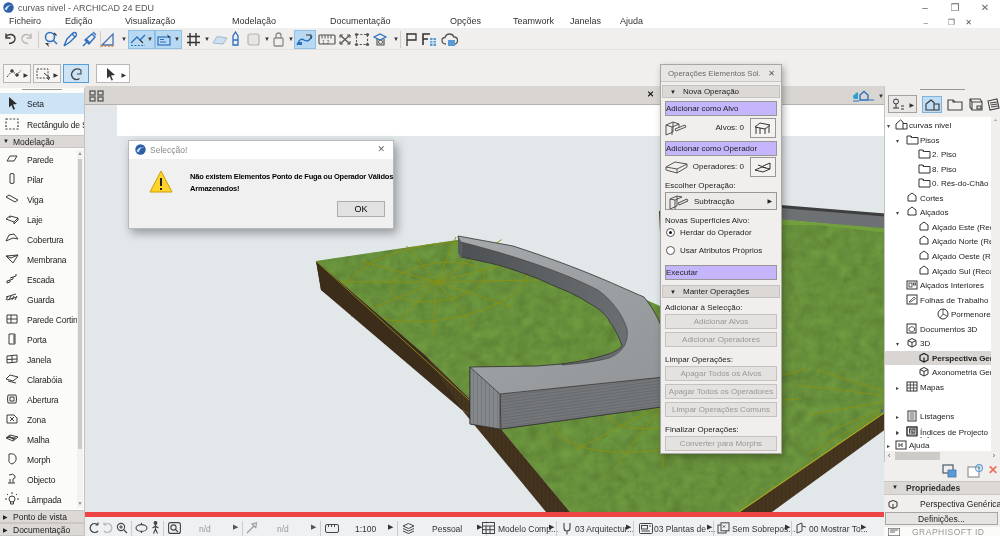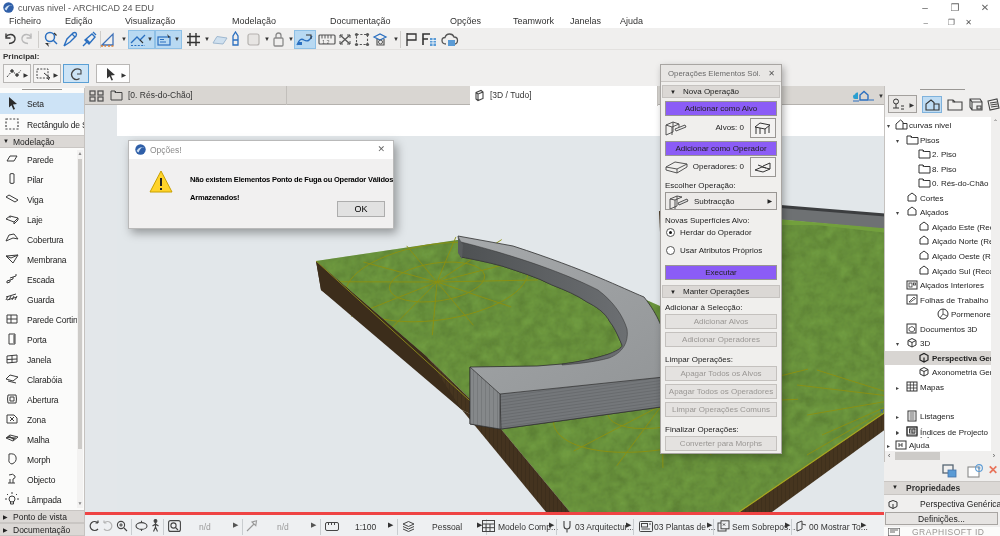--- a/index.html
+++ b/index.html
@@ -30,30 +30,30 @@
 .srow .lbl{position:absolute;left:27px;top:6px;white-space:nowrap;letter-spacing:-0.15px;}
 .shead{position:absolute;left:0;width:84px;height:13px;background:#dbd8d5;border-top:1px solid #c9c6c3;border-bottom:1px solid #c9c6c3;font-size:8.5px;color:#222;padding:1px 0 0 13px;}
 
 #viewport{left:85px;top:105px;width:799px;height:407px;background:#e3e7ea;}
 
 #dialog{left:128px;top:140px;width:266px;height:89px;background:#f1f0f0;border:1px solid #b9b9b9;box-shadow:3px 4px 9px rgba(0,0,0,.35);}
 #dialog .dtitle{position:absolute;left:0;top:0;width:100%;height:18px;background:#fff;}
 
 #palette{left:660px;top:64px;width:122px;height:390px;background:#f0efed;border:1px solid #a8a5a2;box-shadow:2px 3px 7px rgba(0,0,0,.3);font-size:8px;color:#222;}
 .phead{position:absolute;left:1px;width:118px;height:13px;background:#dbd8d5;border:1px solid #c6c3c0;font-size:8px;padding:1px 0 0 20px;}
-.pbtn{position:absolute;left:4px;width:112px;height:15px;background:#8b5cf6;border:1px solid #999693;text-align:center;padding-top:2px;white-space:nowrap;overflow:hidden;font-size:8px;}
+.pbtn{position:absolute;left:4px;width:112px;height:15px;background:#c4b5fd;border:1px solid #999693;padding-top:2px;white-space:nowrap;overflow:hidden;font-size:8px;}
 .pbtnd{position:absolute;left:4px;width:112px;height:15px;background:#e4e2e0;border:1px solid #c4c1be;text-align:center;padding-top:2px;color:#9a9794;white-space:nowrap;overflow:hidden;font-size:8px;}
 .plbl{position:absolute;left:4px;white-space:nowrap;}
 
 #navigator{left:884px;top:86px;width:116px;height:450px;background:#f0efee;border-left:1px solid #c5c2bf;}
 #navtree{position:absolute;left:0;top:31px;width:114px;height:343px;background:#ffffff;font-size:8px;color:#222;overflow:hidden;}
 .trow{position:absolute;left:0;width:114px;height:14px;white-space:nowrap;overflow:hidden;}
 .trow .tl{position:absolute;top:3px;}
 
-#bottombar{left:85px;top:512px;width:799px;height:24px;background:#eef0f2;border-top:3px solid #ef4444;font-size:8.5px;color:#555;}
+#bottombar{left:85px;top:512px;width:799px;height:24px;background:#eef0f2;border-top:5px solid #ef4444;font-size:8.5px;color:#555;}
 .bsep{position:absolute;top:4px;width:1px;height:16px;background:#c9cdd0;}
 
 #navbottom{left:884px;top:462px;width:116px;height:74px;background:#f0efee;font-size:9px;color:#222;}
 svg{display:block;}
 .icon{position:absolute;}
 </style>
 </head>
 <body>
 <div id="app">
 
@@ -182,23 +182,20 @@
         <path d="M2 13 L2 2 L9 2 M2 7 L7 7" fill="none" stroke="#333" stroke-width="1.6"></path>
         <rect x="9" y="6" width="6" height="8" fill="#5b9bd5"></rect>
         <path d="M9 8.5 L15 8.5 M9 11 L15 11 M12 6 L12 14" stroke="#fff" stroke-width="0.8"></path>
       </svg>
 <svg style="position:absolute;left:441px;top:4px;" width="18" height="15" viewBox="0 0 18 15">
         <path d="M5 12 Q1 12 1 8.5 Q1 5.5 4 5.5 Q5 2 8.5 2 Q12 2 13 5 Q16.5 5 16.5 8.5 Q16.5 12 13 12" fill="none" stroke="#555" stroke-width="1.3"></path>
         <rect x="7" y="8" width="7" height="6" fill="#5b9bd5"></rect>
       </svg>
     </div>
 
-  <div id="principal" class="abs">
-      <span style="position:absolute;left:3px;top:2px">Principal:</span>
-    </div>
 
   <div id="toolrow2" class="abs">
       <div class="tbtn" style="left:3px;width:28px">
         <svg style="position:absolute;left:2px;top:3px" width="16" height="12" viewBox="0 0 16 12" fill="none" stroke="#444" stroke-width="1">
           <path d="M1 9 L6 3 L11 7 L15 2" stroke-dasharray="2 1.3"></path>
           <circle cx="6" cy="3" r="1.3" fill="#444"></circle>
           <circle cx="11" cy="7" r="1.3" fill="#444"></circle>
         </svg>
         <span style="position:absolute;right:2px;top:6px;font-size:6px;color:#333">▶</span>
       </div>
@@ -223,27 +220,20 @@
       </div>
     </div>
 
   <div id="tabbar" class="abs">
     <svg style="position:absolute;left:4px;top:4px" width="17" height="12" viewBox="0 0 17 12" fill="none" stroke="#555" stroke-width="1.3">
         <rect x="1" y="1" width="5" height="4"></rect>
         <rect x="9" y="1" width="5" height="4"></rect>
         <rect x="1" y="7" width="5" height="4"></rect>
         <rect x="9" y="7" width="5" height="4"></rect>
       </svg>
-    <div class="tab" style="left:23px;width:179px"><svg style="position:absolute;left:2px;top:3px" width="15" height="12" viewBox="0 0 15 12" fill="none" stroke="#444" stroke-width="1">
-          <path d="M1 11 L1 2 L5 2 L6.5 3.5 L12 3.5 L12 11 Z"></path>
-          <path d="M5 2 L5 3.5 L6.5 3.5"></path>
-        </svg>[0. Rés-do-Chão]</div>
-    <div class="tab" style="left:385px;width:188px;background:#fff;border-right:1px solid #c2bfbb;height:20px;z-index:2"><svg style="position:absolute;left:3px;top:3px" width="13" height="13" viewBox="0 0 13 13" fill="none" stroke="#444" stroke-width="1.1">
-          <path d="M3 3.5 L8 1.5 L10 3 L10 9.5 L5 11.5 L3 10 Z M3 3.5 L5 5 L5 11.5 M5 5 L10 3"></path>
-        </svg>[3D / Tudo]</div>
     <span style="position:absolute;left:562px;top:3px;color:#111;font-weight:bold">✕</span>
     <svg style="position:absolute;left:768px;top:3px" width="24" height="13" viewBox="0 0 24 13">
         <path d="M2 10 Q0 10 0 7.5 Q0 5.5 2 5.5 Q2.5 3 5 3.5 L5 10 Z" fill="#2a9fd0"></path>
         <path d="M7 11 L7 6 L11 2.5 L15 6 L15 11 Z" fill="none" stroke="#2a6fc0" stroke-width="1.4"></path>
         <path d="M0 12 L6 12 M16 11 L21 11" stroke="#2a6fc0" stroke-width="1"></path>
       </svg>
     <span style="position:absolute;left:793px;top:7px;font-size:6px;color:#333">▼</span>
   </div>
 
   <div id="sidebar" class="abs">
@@ -544,28 +534,28 @@
 <span class="plbl" style="top:360px">Finalizar Operações:</span>
 <div class="pbtnd" style="top:371px">Converter para Morphs</div>
     </div>
 
   <div id="dialog" class="abs">
     <div class="dtitle"></div>
     <svg class="icon" style="left:6px;top:3px" width="11" height="11" viewBox="0 0 11 11">
         <circle cx="5.5" cy="5.5" r="5.2" fill="#2f5fa8"></circle>
         <path d="M1.5 7 Q4 2 9.5 3.5 Q6 2.5 3.5 8.5 Z" fill="#cfe0f2"></path>
       </svg>
-    <span style="position:absolute;left:21px;top:4px;color:#8a8a8a;font-size:8.5px">Opções!</span>
+    <span style="position:absolute;left:21px;top:4px;color:#8a8a8a;font-size:8.5px">Selecção!</span>
     <span style="position:absolute;right:8px;top:3px;color:#666;font-size:9px">✕</span>
     <svg class="icon" style="left:20px;top:29px" width="24" height="23" viewBox="0 0 24 23">
       <path d="M12 1 L23 22 L1 22 Z" fill="#ffd32a" stroke="#c8a000" stroke-width="1"></path>
       <rect x="11" y="8" width="2" height="8" fill="#222"></rect>
         <rect x="11" y="18" width="2" height="2" fill="#222"></rect>
     </svg>
-    <div id="dmsg" style="position:absolute;left:61px;top:30px;width:210px;font-size:7.5px;font-weight:bold;color:#000;line-height:18px;white-space:nowrap;letter-spacing:-0.2px">Não existem Elementos Ponto de Fuga ou Operador Válidos<br>Armazenados!</div>
+    <div id="dmsg" style="position:absolute;left:61px;top:30px;width:210px;font-size:7.5px;font-weight:bold;color:#000;line-height:12px;white-space:nowrap;letter-spacing:-0.2px">Não existem Elementos Ponto de Fuga ou Operador Válidos<br>Armazenados!</div>
     <div style="position:absolute;left:208px;top:60px;width:48px;height:16px;background:#e1e1e1;border:1px solid #adadad;text-align:center;font-size:9px;padding-top:2px">OK</div>
   </div>
 
   <div id="navigator" class="abs">
       <div style="position:absolute;left:35px;top:3px;width:45px;height:1px;background:#9a9794"></div>
 <div style="position:absolute;left:3px;top:9px;width:29px;height:18px;background:#e9e7e5;border:1px solid #a3a09d">
         <svg style="position:absolute;left:2px;top:2px" width="15" height="13" viewBox="0 0 15 13" fill="none" stroke="#333" stroke-width="1">
           <circle cx="5" cy="3.5" r="2.5"></circle>
           <path d="M5 6 L5 10 M2 10 L8 10 M10 8 L13 8 M10 11 L13 11"></path>
         </svg>

